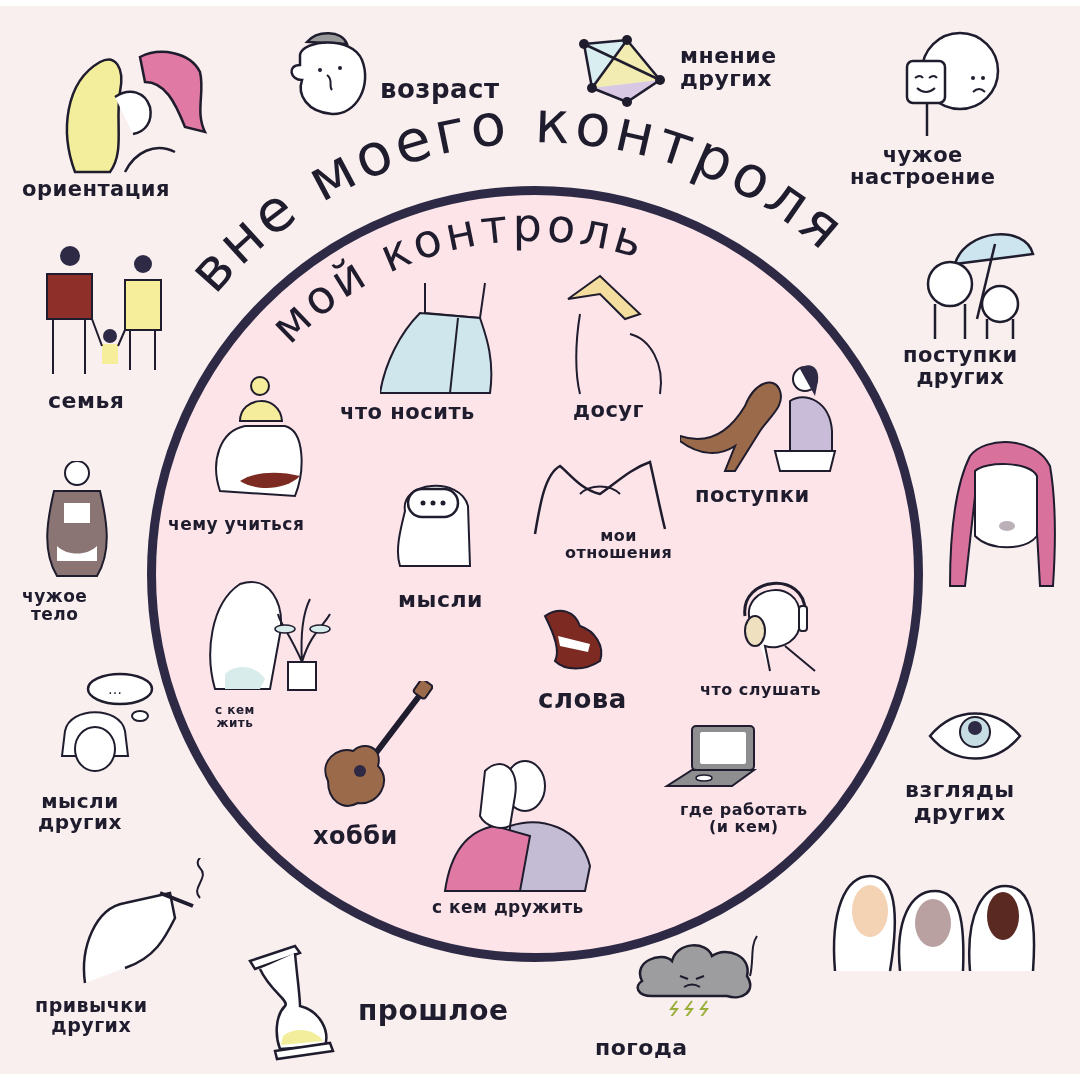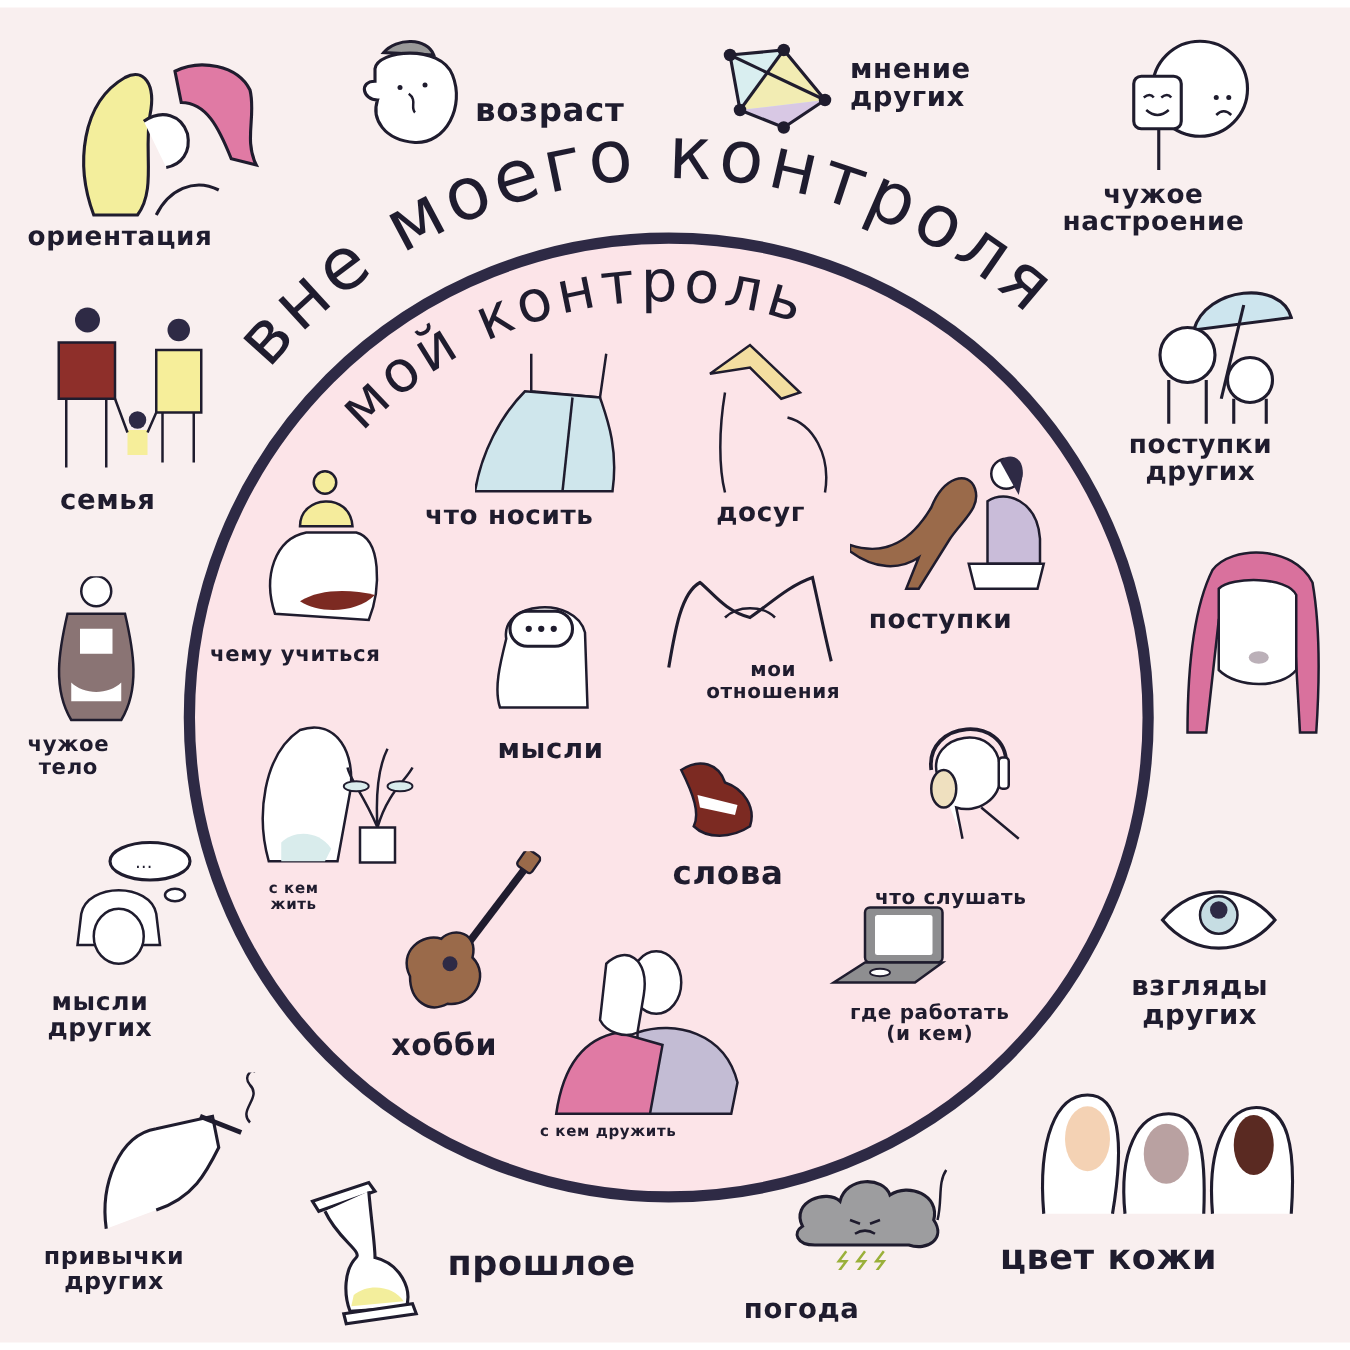--- a/index.html
+++ b/index.html
@@ -200,21 +200,20 @@
   <div class="lbl" style="left:595px;top:1030px;font-size:22px;">погода</div>
 
   <svg class="ico" style="left:825px;top:865px" width="215" height="110" viewBox="0 0 215 110">
     <path d="M10 100 C5 40 20 5 45 5 C70 5 75 40 65 100" fill="#fff" stroke="#1f1c2e" stroke-width="2.5"></path>
     <ellipse cx="45" cy="40" rx="18" ry="26" fill="#f4d2b4"></ellipse>
     <path d="M75 100 C70 50 85 20 110 20 C135 20 140 50 138 100" fill="#fff" stroke="#1f1c2e" stroke-width="2.5"></path>
     <ellipse cx="108" cy="52" rx="18" ry="24" fill="#b9a1a1"></ellipse>
     <path d="M145 100 C140 40 160 15 180 15 C205 15 212 45 208 100" fill="#fff" stroke="#1f1c2e" stroke-width="2.5"></path>
     <ellipse cx="178" cy="45" rx="16" ry="24" fill="#5a2a22"></ellipse>
   </svg>
-  <div class="lbl" style="left:800px;top:985px;font-size:28px;">цвет кожи</div>
 
   <svg class="ico" style="left:380px;top:272px" width="120" height="120" viewBox="0 0 120 120">
     <path d="M45 5 L45 35 L100 40 L105 5" fill="none" stroke="#1f1c2e" stroke-width="2"></path>
     <path d="M40 35 C20 55 5 85 0 115 L110 115 C115 80 105 55 100 40 Z" fill="#cfe6ec" stroke="#1f1c2e" stroke-width="2"></path>
     <line x1="78" y1="40" x2="70" y2="115" stroke="#1f1c2e" stroke-width="2"></line>
   </svg>
   <div class="lbl" style="left:340px;top:395px;font-size:21px;">что носить</div>
 
   <svg class="ico" style="left:560px;top:268px" width="110" height="125" viewBox="0 0 110 125">
     <path d="M8 25 L40 2 L80 40 L65 45 L40 20 Z" fill="#f3dea0" stroke="#1f1c2e" stroke-width="2"></path>
@@ -275,37 +274,37 @@
     <path d="M18 30 L50 38 L48 46 L20 40 Z" fill="#fff"></path>
   </svg>
   <div class="lbl" style="left:518px;top:680px;font-size:26px;margin-left:20px;">слова</div>
 
   <svg class="ico" style="left:725px;top:560px" width="95" height="110" viewBox="0 0 95 110">
     <path d="M25 55 C15 20 75 10 75 50 C78 75 55 85 40 80 L45 105 M60 80 L90 105" fill="#fff" stroke="#1f1c2e" stroke-width="2"></path>
     <path d="M20 50 C15 10 80 5 80 45" fill="none" stroke="#1f1c2e" stroke-width="3"></path>
     <ellipse cx="30" cy="65" rx="10" ry="15" fill="#efe0bf" stroke="#1f1c2e" stroke-width="2"></ellipse>
     <rect x="74" y="40" width="8" height="25" rx="3" fill="#fff" stroke="#1f1c2e" stroke-width="2"></rect>
   </svg>
-  <div class="lbl" style="left:700px;top:676px;font-size:16px;margin-top:28px;">что слушать</div>
+  <div class="lbl" style="left:700px;top:676px;font-size:16px;">что слушать</div>
 
   <svg class="ico" style="left:318px;top:675px" width="115" height="130" viewBox="0 0 115 130">
     <line x1="48" y1="85" x2="105" y2="10" stroke="#1f1c2e" stroke-width="6"></line>
     <rect x="98" y="0" width="14" height="16" rx="3" fill="#9a6a4a" stroke="#1f1c2e" stroke-width="2" transform="rotate(35 105 8)"></rect>
     <path d="M10 100 C0 80 20 65 35 70 C45 60 65 65 60 85 C75 100 60 125 40 122 C25 130 10 120 10 100 Z" fill="#9a6a4a" stroke="#1f1c2e" stroke-width="2"></path>
     <circle cx="42" cy="90" r="6" fill="#2e2a45"></circle>
   </svg>
   <div class="lbl" style="left:313px;top:818px;font-size:24px;">хобби</div>
 
   <svg class="ico" style="left:440px;top:750px" width="165" height="140" viewBox="0 0 165 140">
     <path d="M70 70 C100 60 140 70 150 110 L145 135 L70 135 Z" fill="#c3bcd4" stroke="#1f1c2e" stroke-width="2"></path>
     <ellipse cx="85" cy="30" rx="20" ry="25" fill="#fff" stroke="#1f1c2e" stroke-width="2"></ellipse>
     <path d="M5 135 C10 100 25 75 55 70 L90 80 L80 135 Z" fill="#e07aa4" stroke="#1f1c2e" stroke-width="2"></path>
     <path d="M45 15 C60 0 80 10 75 40 L70 70 C60 75 45 70 40 60 Z" fill="#fff" stroke="#1f1c2e" stroke-width="2"></path>
   </svg>
-  <div class="lbl" style="left:432px;top:893px;font-size:12px;">с кем дружить</div>
+  <div class="lbl" style="left:432px;top:893px;font-size:17px;">с кем дружить</div>
 
   <svg class="ico" style="left:662px;top:715px" width="100" height="70" viewBox="0 0 100 70">
     <rect x="30" y="5" width="62" height="44" rx="4" fill="#8e8e90" stroke="#1f1c2e" stroke-width="2"></rect>
     <rect x="38" y="11" width="46" height="32" rx="2" fill="#fff"></rect>
     <path d="M30 49 L92 49 L70 65 L5 65 Z" fill="#8e8e90" stroke="#1f1c2e" stroke-width="2"></path>
     <ellipse cx="42" cy="57" rx="8" ry="3" fill="#fff" stroke="#1f1c2e" stroke-width="1.5"></ellipse>
   </svg>
   <div class="lbl" style="left:680px;top:796px;font-size:16px;">
     <span>где работать</span>
       <span>(и кем)</span>

